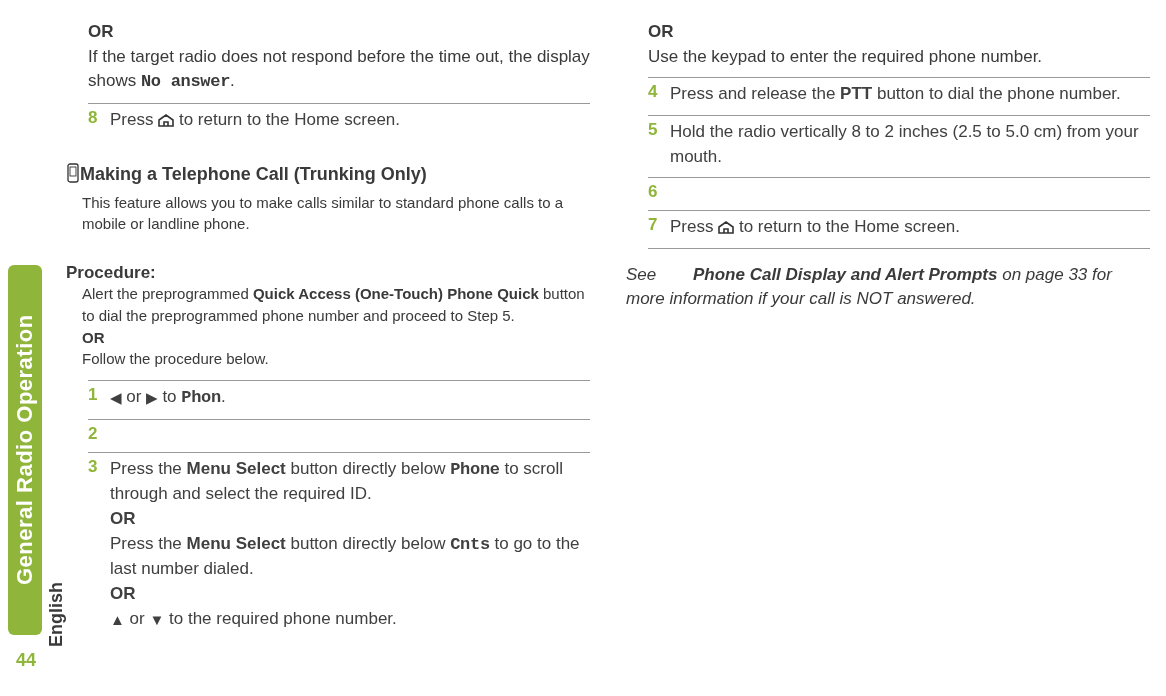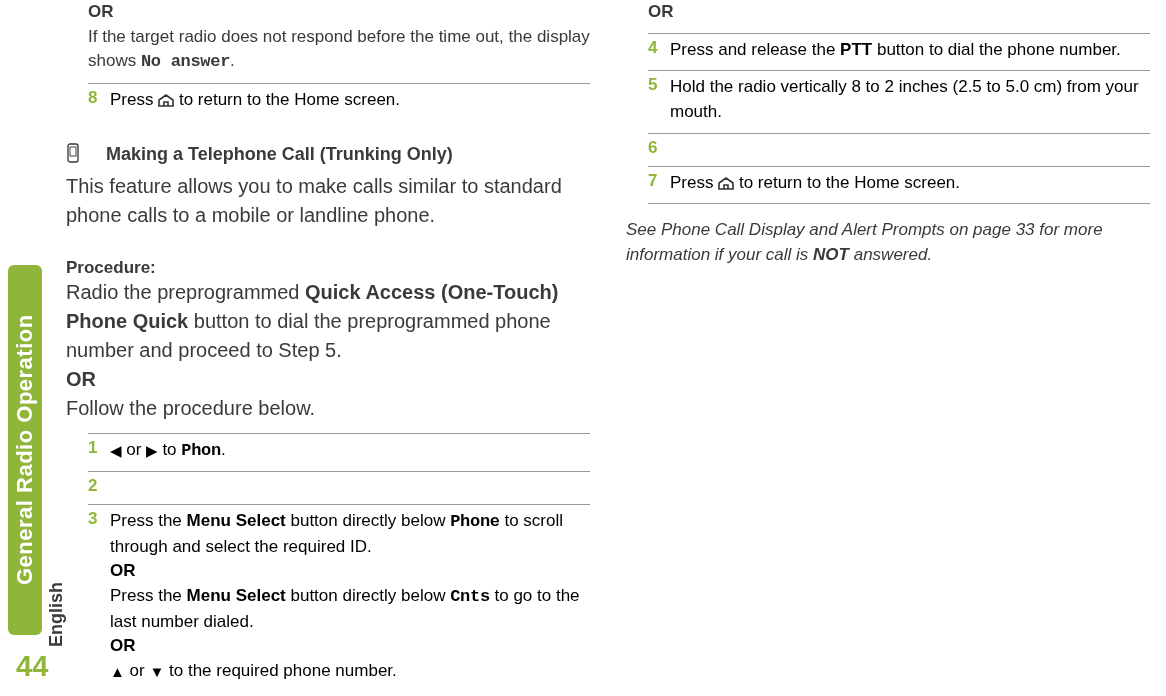--- a/index.html
+++ b/index.html
@@ -22,50 +22,50 @@
     font-weight: bold;
     font-size: 22px;
     letter-spacing: 0.5px;
   }
   .page-number {
     position: absolute;
     left: 16px;
     top: 650px;
     color: #8fb53a;
     font-weight: bold;
-    font-size: 29px;
+    font-size: 18px;
   }
   .english-label {
     position: absolute;
     left: 46px;
     top: 582px;
     writing-mode: vertical-rl;
     transform: rotate(180deg);
     font-size: 18px;
     font-weight: bold;
     color: #3a3a3a;
   }
   .cols {
     position: absolute;
     left: 66px;
     top: 0;
     width: 1090px;
     display: flex;
     gap: 36px;
-    padding-top: 0;
+    padding-top: 20px;
   }
   .col { width: 524px; }
   .step-row { display: flex; align-items: flex-start; border-top: 1px solid #999; padding: 4px 0 8px 0; margin-bottom: 0; }
   .step-num { width: 16px; flex-shrink: 0; color: #8fb53a; font-weight: bold; font-size: 17px; padding-right: 6px; }
-  .step-body { font-size: 17px; line-height: 1.45; color: #000000; padding-left: 6px; flex: 1; }
+  .step-body { font-size: 17px; line-height: 1.45; color: #404040; padding-left: 6px; flex: 1; }
   .or-line { font-weight: bold; }
   .display-text { font-family: Liberation Mono, monospace; font-weight: bold; letter-spacing: -0.3px; }
-  .section-heading { font-size: 18px; font-weight: bold; margin: 22px 0 6px 0; display: flex; align-items: center; gap: 26px; }
+  .section-heading { font-size: 18px; font-weight: bold; margin: 22px 0 6px 0; display: flex; align-items: center; gap: 0; }
   .section-icon { display: inline-block; width: 14px; }
-  .body-para { font-size: 20px; line-height: 1.45; margin-bottom: 14px; margin-left: 0; }
+  .body-para { font-size: 15px; line-height: 1.45; margin-bottom: 14px; margin-left: 16px; }
   .proc-label { font-weight: bold; font-size: 17px; margin-top: 28px; }
   .inline-bold { font-weight: bold; }
   .italic-note { font-style: italic; font-size: 17px; line-height: 1.45; margin-top: 14px; }
   .steps-block { margin-left: 22px; }
   .steps-block .step-row:first-child { border-top: 1px solid #999; }
   .leadA { border-top: none; margin-left: 22px; font-size:17px; line-height:1.45; padding-bottom:8px; }
   .arrow { font-size: 15px; vertical-align: middle; }
   svg { vertical-align: -2px; }
 </style>
 </head>
@@ -108,21 +108,21 @@
               <rect x="4" y="4" width="6" height="9" fill="none" stroke="#333" stroke-width="0.9"></rect>
             </svg>
         </span>
         <span>Making a Telephone Call (Trunking Only)</span>
       </div>
 
       <p class="body-para">This feature allows you to make calls similar to standard phone calls to a mobile or landline phone.</p>
 
       <p class="proc-label">Procedure:</p>
       <p class="body-para" style="margin-bottom:4px;">
-        <span>Radio the preprogrammed </span><span class="inline-bold">Quick Access (One-Touch) Phone Quick</span><span> button to dial the preprogrammed phone number and proceed to Step 5.</span><br>
+        <span>Alert the preprogrammed </span><span class="inline-bold">Quick Access (One-Touch) Phone Quick</span><span> button to dial the preprogrammed phone number and proceed to Step 5.</span><br>
         <span class="or-line">OR</span><br>
         <span>Follow the procedure below.</span>
       </p>
 
       <div class="steps-block" style="margin-top:10px;">
         <div class="step-row">
           <div class="step-num">1</div>
           <div class="step-body">
             <span class="arrow">◀</span><span> or </span><span class="arrow">▶</span><span> to </span><span class="display-text">Phon</span><span>.</span>
           </div>
@@ -142,20 +142,21 @@
             <span class="arrow">▲</span><span> or </span><span class="arrow">▼</span><span> to the required phone number.</span>
           </div>
         </div>
       </div>
     </div>
 
     <div class="col">
 
       <div class="leadA">
         <span class="or-line">OR</span><br>
+        <span>Use the keypad to enter the required phone number.</span>
       </div>
 
       <div class="steps-block">
         <div class="step-row">
           <div class="step-num">4</div>
           <div class="step-body">
             <span>Press and release the </span><span class="inline-bold">PTT</span><span> button to dial the phone number.</span>
           </div>
         </div>
 
@@ -172,17 +173,17 @@
           <div class="step-num">7</div>
           <div class="step-body">
             <span>Press </span><span><svg width="16" height="13">
                   <path d="M1 12 L1 6 L8 1 L15 6 L15 12 Z M6 12 L6 8 L10 8 L10 12" fill="none" stroke="#333" stroke-width="1.6"></path>
                 </svg></span><span> to return to the Home screen.</span>
           </div>
         </div>
       </div>
 
       <p class="italic-note">
-        <span>See </span><span style="font-weight:normal;font-style:italic;">Phone Call Display and Alert Prompts</span><span> on page 33 for more information if your call is </span><span style="font-weight:bold;font-style:italic;">NOT</span><span> answered.</span>
+        <span>See </span><span style="font-weight:bold;font-style:italic;margin-left:32px;">Phone Call Display and Alert Prompts</span><span> on page 33 for more information if your call is </span><span style="font-weight:normal;font-style:italic;">NOT</span><span> answered.</span>
       </p>
     </div>
   </div>
 </div>
 
 </body></html>

